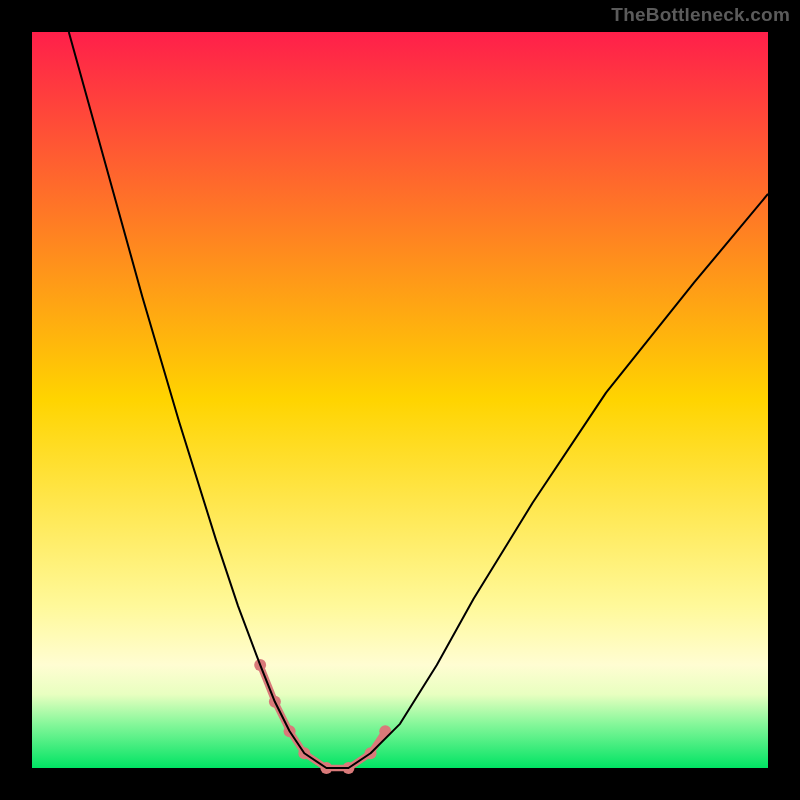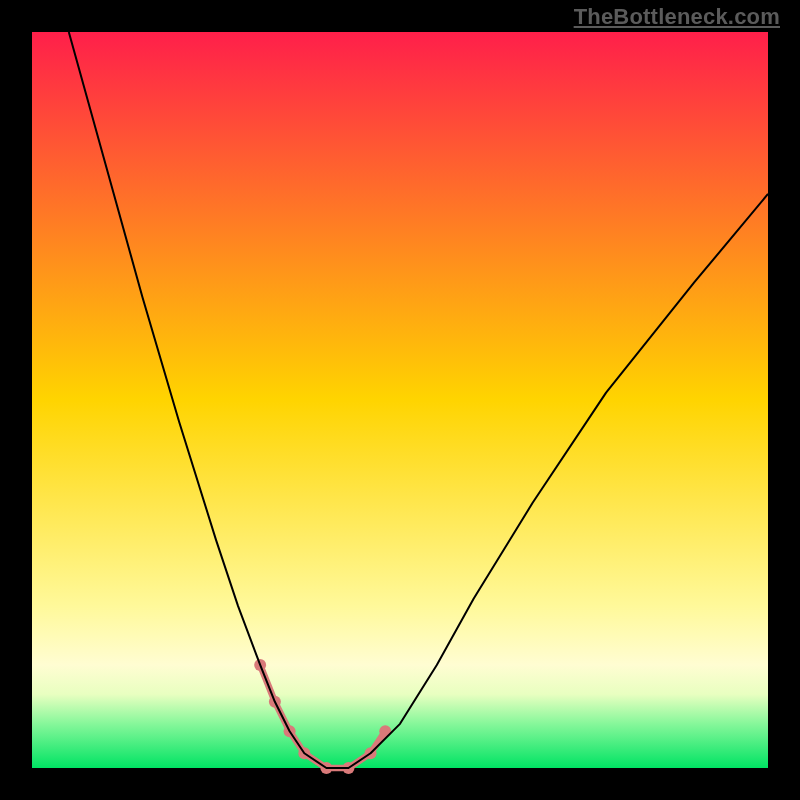--- a/index.html
+++ b/index.html
@@ -15,27 +15,26 @@
     position: relative;
     width: 800px;
     height: 800px;
   }
   svg {
     display: block;
   }
   .watermark {
     position: absolute;
     top: 4px;
-    right: 20px;
-    font-size: 22px;
+    right: 10px;
+    font-size: 19px;
     font-weight: 600;
     color: #5b5b5b;
     letter-spacing: 0.2px;
     user-select: none;
-    text-decoration: underline;
   }
 </style>
 </head>
 <body>
 
 <div class="canvas-wrap">
 
   <svg width="800" height="800" viewBox="0 0 800 800">
     <defs>
       <linearGradient id="bg-grad" x1="0" y1="0" x2="0" y2="1">

